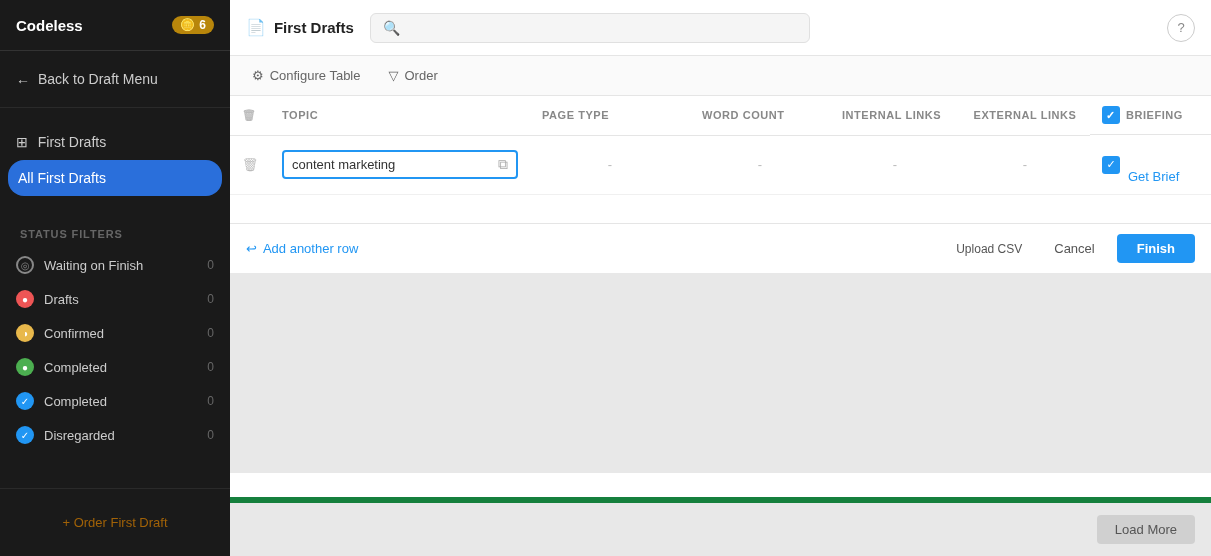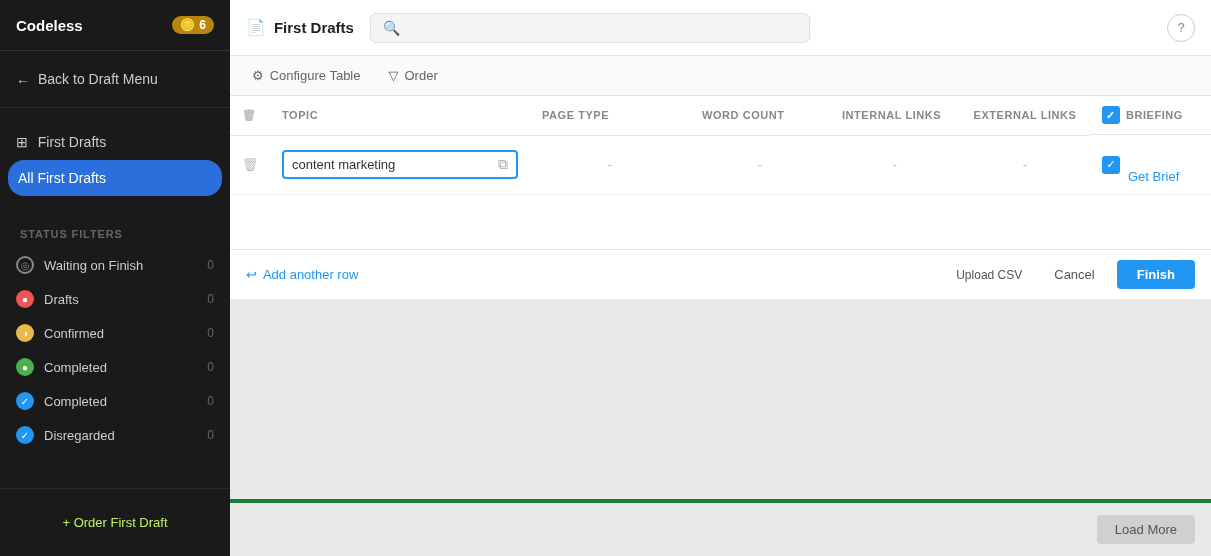--- a/index.html
+++ b/index.html
@@ -109,21 +109,21 @@
     .sidebar-bottom {
       margin-top: auto;
       padding: 16px;
       border-top: 1px solid #2a2a2a;
     }
     .order-btn {
       display: flex;
       align-items: center;
       justify-content: center;
       gap: 6px;
-      color: #bef264;
+      color: #a16207;
       cursor: pointer;
       font-size: 13px;
       padding: 10px;
     }
 
     
     .main {
       flex: 1;
       display: flex;
       flex-direction: column;
@@ -351,21 +351,22 @@
       background: #e8e8e8;
       min-height: 200px;
     }
 
     
     .bottom-bar {
       display: flex;
       justify-content: flex-end;
       padding: 12px 16px;
       background: #e8e8e8;
-      border-top: 4px solid #15803d;
+      border-top: 6px solid #15803d;
+      margin-top: 24px;
     }
     .load-more-btn {
       background: #d0d0d0;
       color: #555;
       border: none;
       border-radius: 4px;
       padding: 7px 18px;
       font-size: 13px;
       cursor: pointer;
     }

